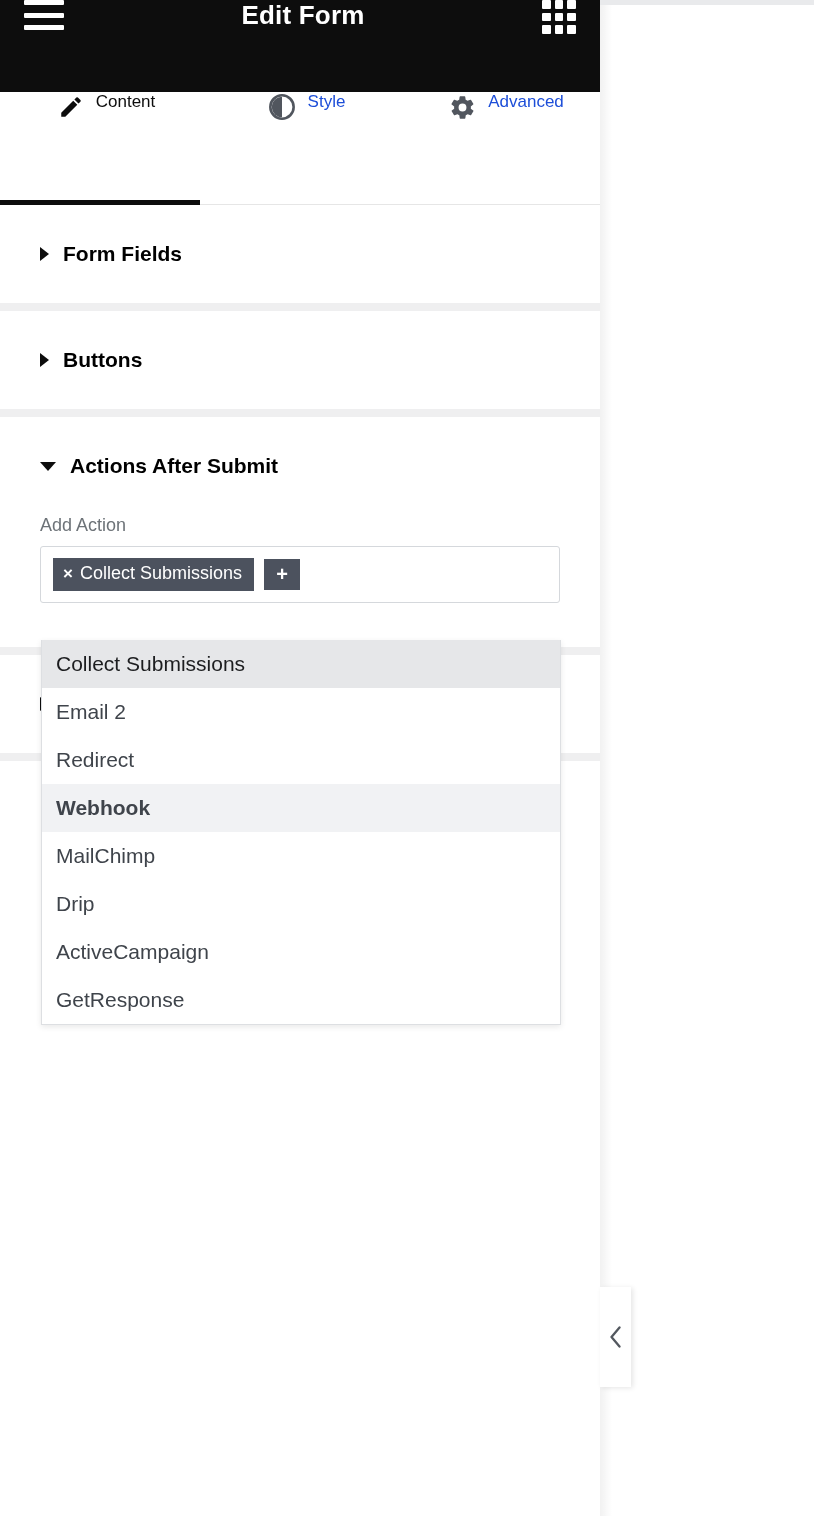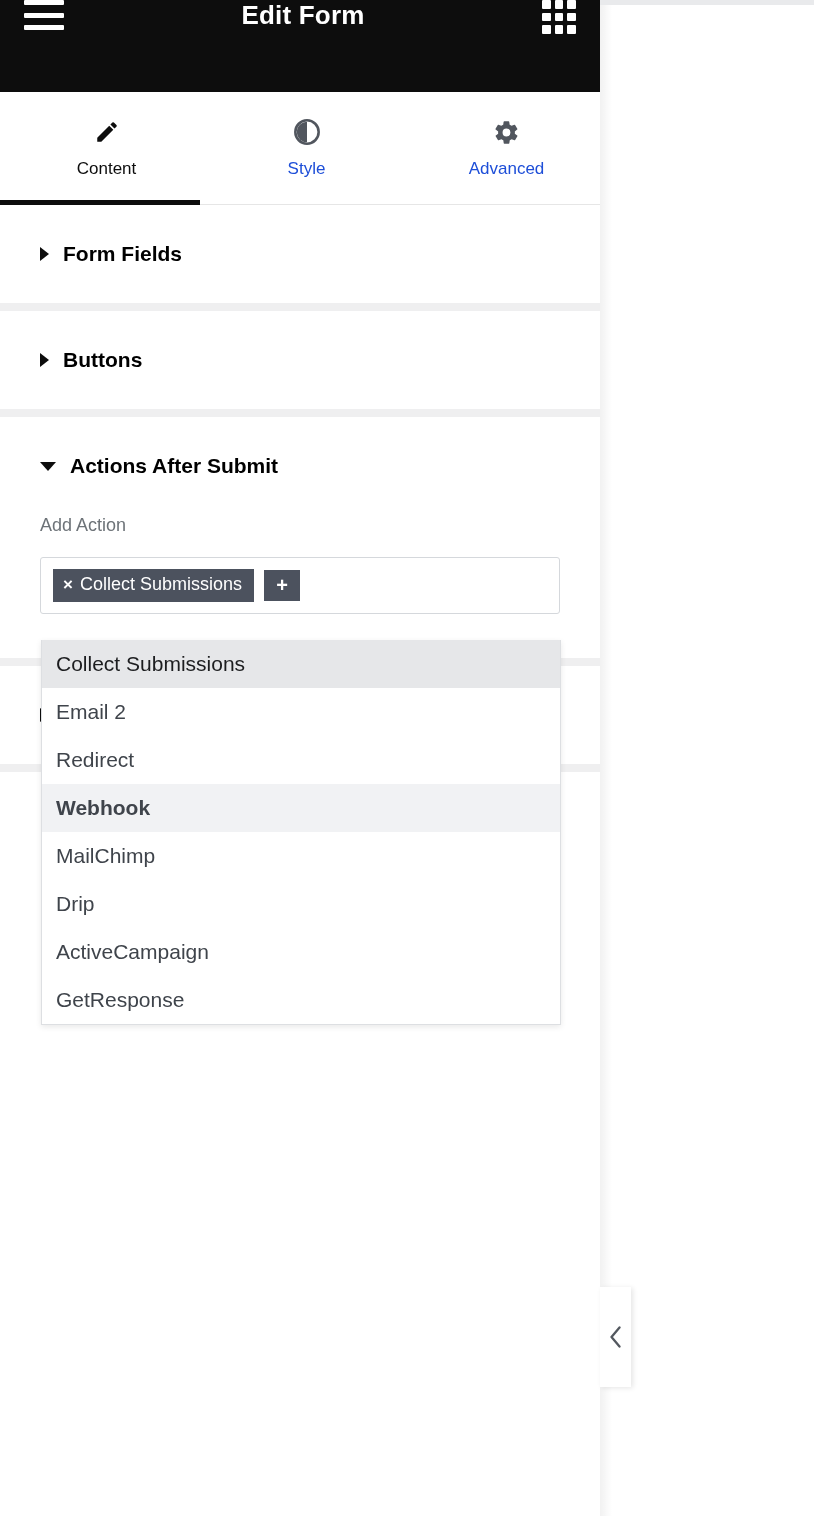--- a/index.html
+++ b/index.html
@@ -101,22 +101,22 @@
   
   #panel-tabs {
     display: flex;
     height: 112px;
     background: #ffffff;
     border-bottom: 1px solid #e6e6e6;
   }
   .panel-tab {
     flex: 1;
     display: flex;
-    flex-direction: column;
-    align-items: center;
+    flex-direction: row;
+    align-items: flex-start;
     justify-content: center;
     gap: 12px;
     position: relative;
     cursor: pointer;
     padding-left: 13px;
   }
   .panel-tab .tab-icon {
     height: 30px;
     display: flex;
     align-items: center;
@@ -173,21 +173,21 @@
     font-weight: bold;
     color: #000000;
   }
 
   .section-body {
     padding: 0 40px 44px 40px;
   }
   .control-label {
     font-size: 18px;
     color: #6d7378;
-    margin-bottom: 21px;
+    margin-bottom: 10px;
   }
 
   
   #add-action-field {
     border: 1px solid #d5d8dc;
     background: #ffffff;
     border-radius: 3px;
     padding: 11px 12px;
     min-height: 32px;
     display: flex;

